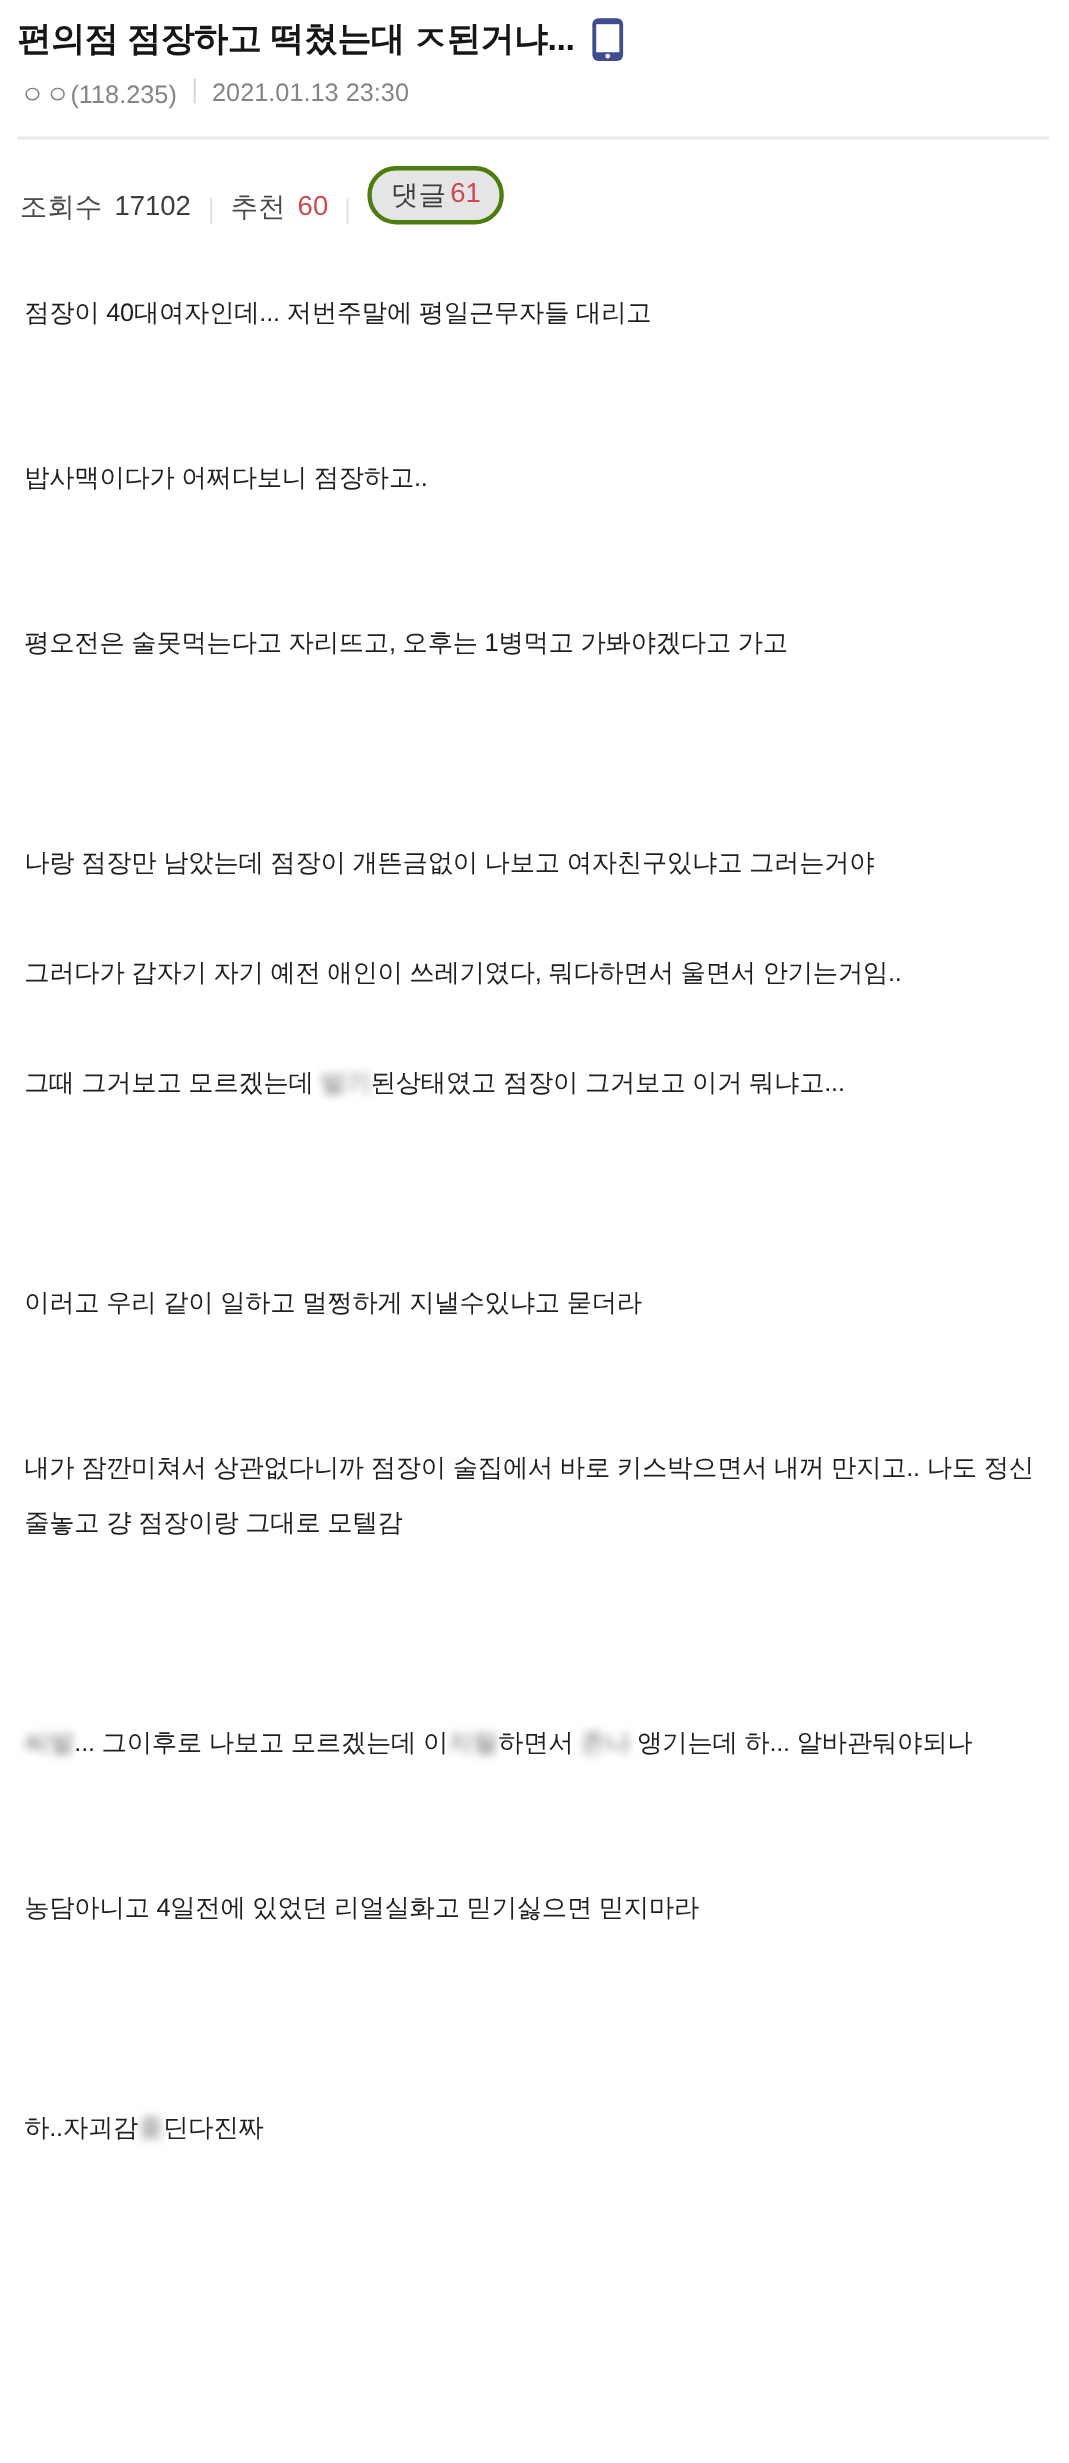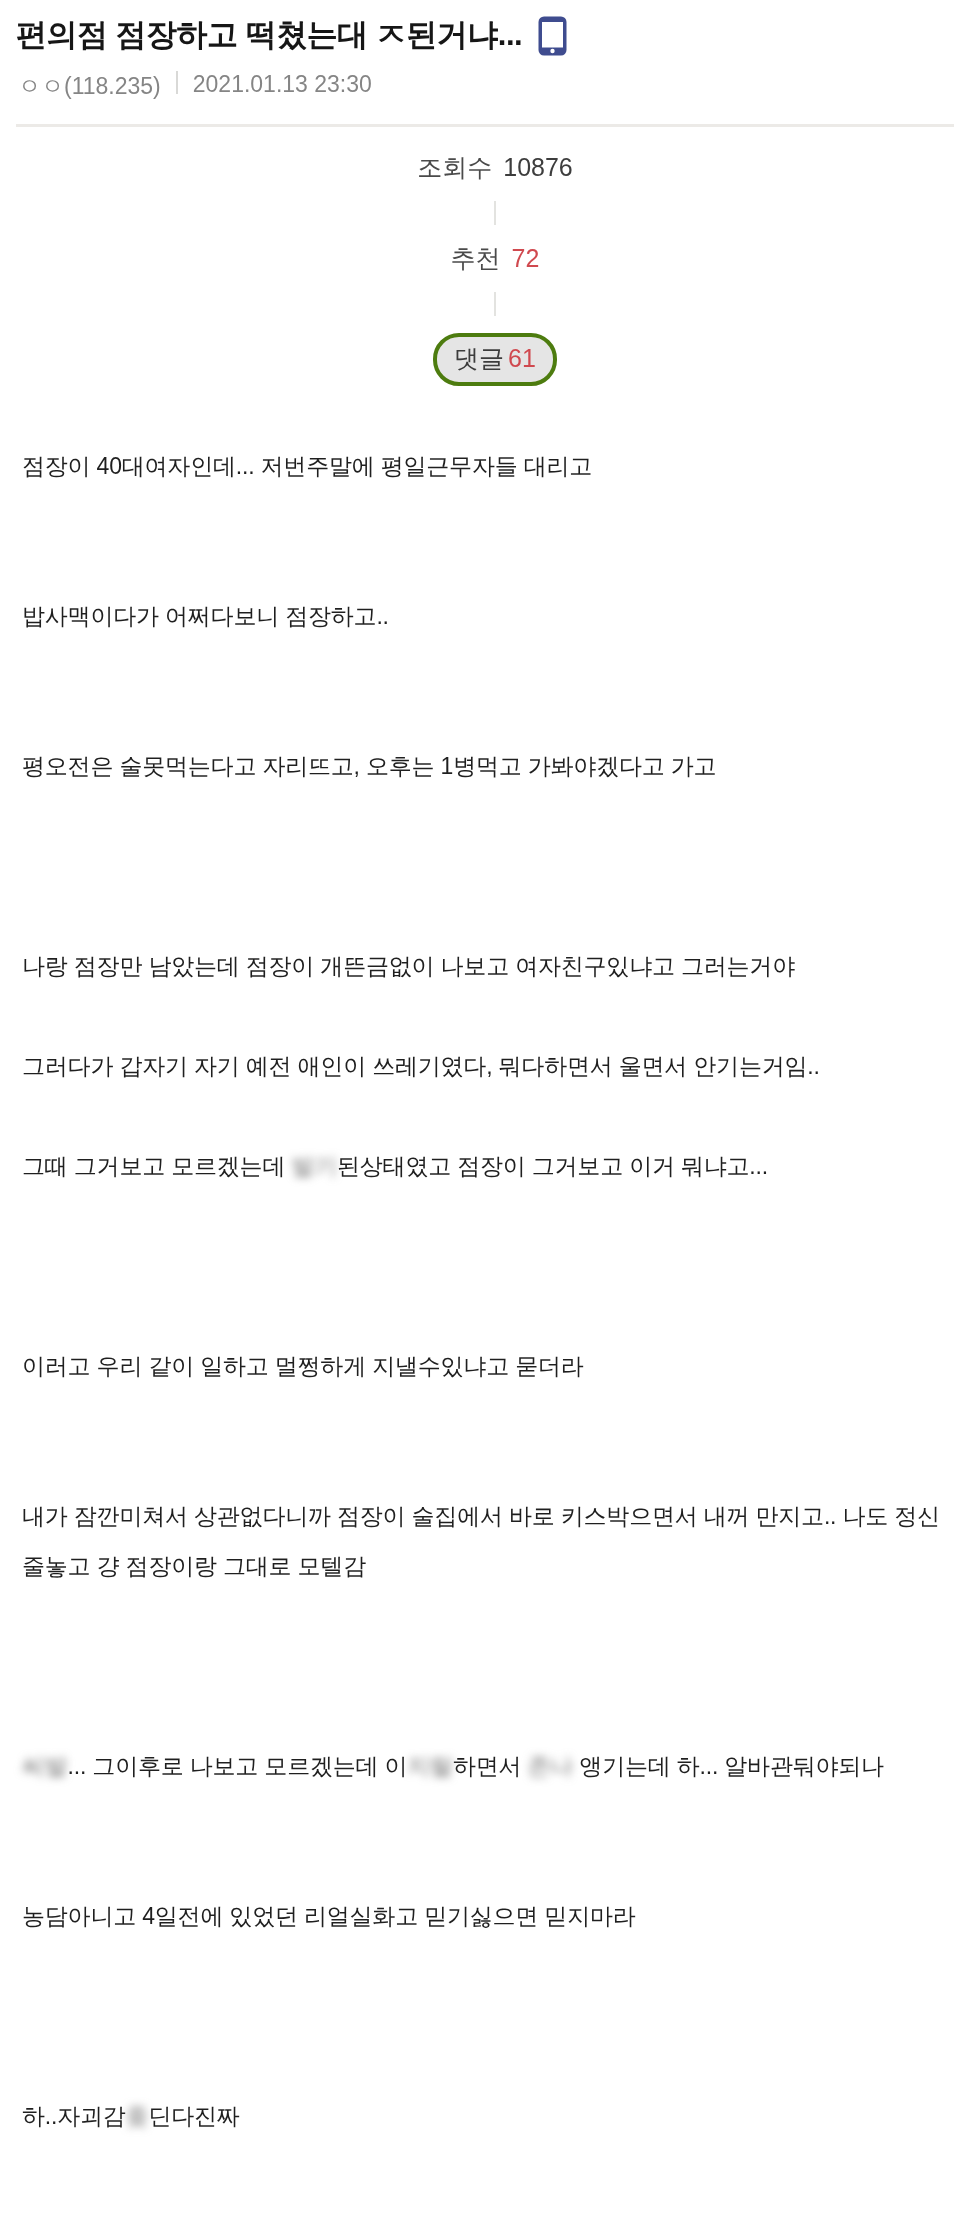--- a/index.html
+++ b/index.html
@@ -29,26 +29,25 @@
     gap: 15px;
     margin-top: 15px;
     padding-left: 2px;
     color: #858585;
     font-size: 23px;
   }
   .meta-sep { width: 2px; height: 23px; background: #d9d9d7; }
   .header-divider { height: 3px; background: #eceae7; margin-top: 22px; }
   .stats-row {
     display: flex;
-    align-items: center;
+    align-items: flex-end;
     gap: 17px;
     padding: 24px 0 0 18px;
     font-size: 25px;
     color: #4a4a4a;
-    flex-direction: column;
   }
   .stat { display: inline-flex; align-items: center; gap: 11px; }
   .stat-label { color: #4a4a4a; }
   .stat-value { color: #3d3d3d; }
   .stat-value.red { color: #d0494f; }
   .stats-sep { width: 2px; height: 24px; background: #e3e3e0; }
   .comments-pill {
     display: inline-flex;
     align-items: center;
     gap: 4px;
@@ -93,26 +92,26 @@
       <span class="meta-author">ㅇㅇ(118.235)</span>
       <span class="meta-sep"></span>
       <span class="meta-date">2021.01.13 23:30</span>
     </div>
     <div class="header-divider"></div>
   </div>
 
   <div class="stats-row">
     <span class="stat">
       <span class="stat-label">조회수</span>
-      <span class="stat-value">10876</span>
+      <span class="stat-value">17102</span>
     </span>
     <span class="stats-sep"></span>
     <span class="stat">
       <span class="stat-label">추천</span>
-      <span class="stat-value red">72</span>
+      <span class="stat-value red">60</span>
     </span>
     <span class="stats-sep"></span>
     <span class="comments-pill">
       <span class="stat-label">댓글</span>
       <span class="stat-value red">61</span>
     </span>
   </div>
 
   <div class="post-body">
       <div class="body-line"><span>점장이 40대여자인데... 저번주말에 평일근무자들 대리고</span></div>

